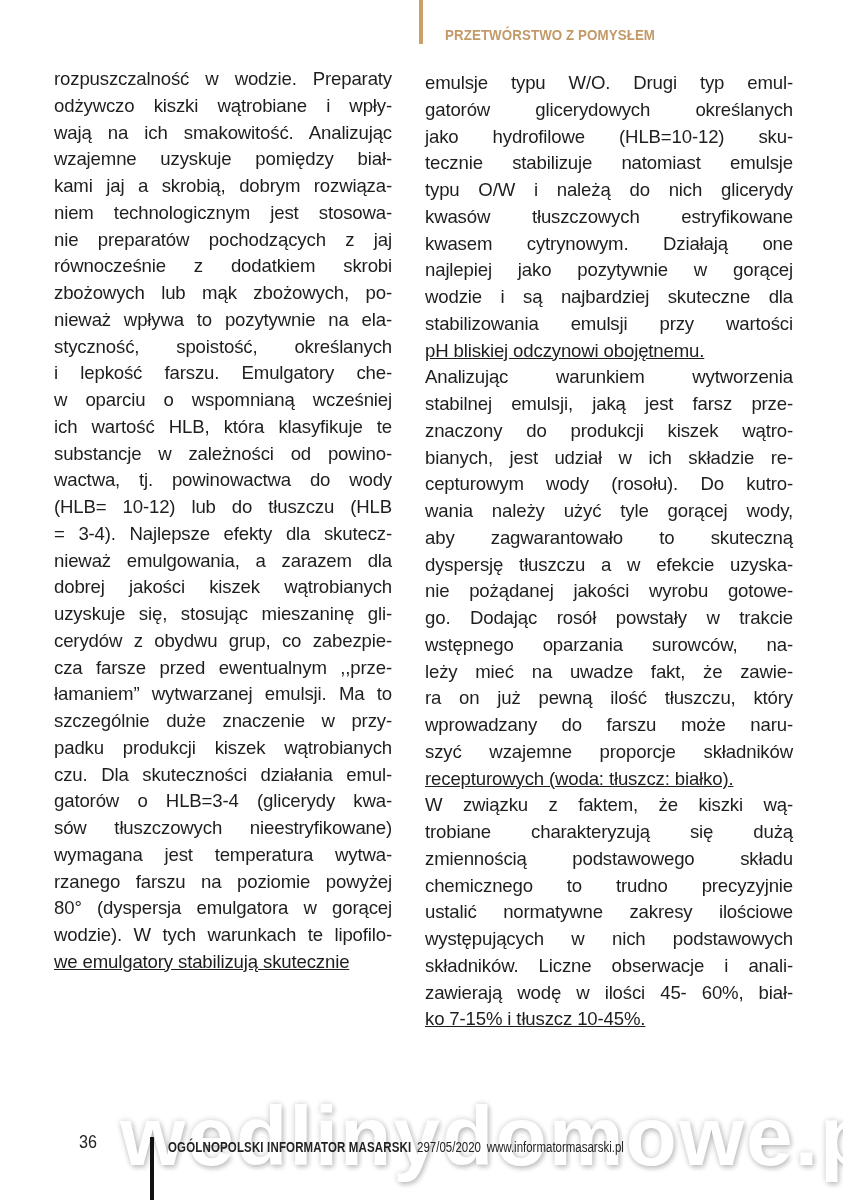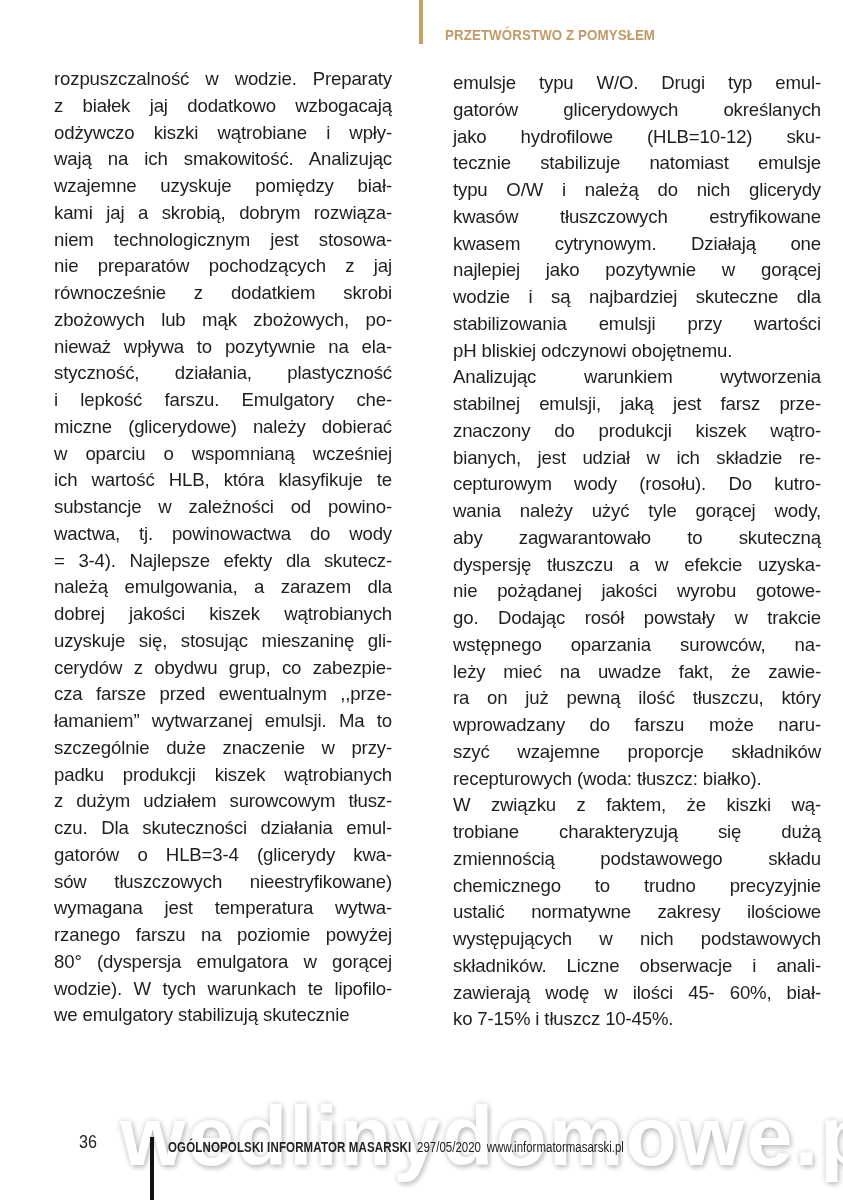--- a/index.html
+++ b/index.html
@@ -6,25 +6,25 @@
   body { width: 843px; height: 1200px; position: relative; overflow: hidden;
          font-family: "Liberation Sans", sans-serif; color: #1e1e1e; }
 
   .header-bar { position: absolute; left: 419px; top: 0; width: 4px; height: 44px; background: #c9a06a; }
   .header-title { position: absolute; left: 445px; top: 26px; font-family: "Liberation Sans", sans-serif;
                   font-weight: bold; font-size: 15.5px; color: #c29a68; letter-spacing: 0.1px;
                   transform: scaleX(0.86); transform-origin: left center; white-space: nowrap; }
 
   .column { position: absolute; top: 66px; }
   .col-left  { left: 54px;  width: 338px; }
-  .col-right { left: 425px; width: 368px; top: 70px; margin-left: 28px; }
+  .col-right { left: 425px; width: 368px; top: 70px; }
 
   .line { display: block; height: 26.75px; line-height: 26.75px; font-size: 18.6px;
           white-space: nowrap; text-align: justify; text-align-last: justify; letter-spacing: -0.15px; }
-  .line.last { text-align-last: left; }
+  .line.last { text-align-last: left; text-decoration: underline; }
 
   .watermark { position: absolute; left: 120px; top: 1088px; font-family: "Liberation Sans", sans-serif;
                font-weight: bold; font-size: 84px; color: #ffffff; letter-spacing: 2px; white-space: nowrap;
                text-shadow: 0 0 6px rgba(0,0,0,0.22), 2px 3px 5px rgba(0,0,0,0.18); opacity: 0.93; }
 
   .footer-page { position: absolute; left: 79px; top: 1131px; font-size: 19px; color: #222;
                  transform: scaleX(0.85); transform-origin: left center; }
   .footer-bar { position: absolute; left: 150px; top: 1137px; width: 4px; height: 63px; background: #111; }
   .footer-text { position: absolute; left: 168px; top: 1139px; white-space: nowrap; font-size: 14px; color: #222;
                  transform: scaleX(0.82); transform-origin: left center; }
@@ -32,47 +32,45 @@
   .footer-text .issue, .footer-text .url { margin-left: 7px; font-weight: normal; }
 </style>
 </head>
 <body>
 
 <div class="header-bar"></div>
 <div class="header-title">PRZETWÓRSTWO Z POMYSŁEM</div>
 
 <div class="column col-left" id="col-left">
     <span class="line">rozpuszczalność w wodzie. Preparaty</span>
-    <span class="line">z białek jaj dodatkowo wzbogacają</span>
     <span class="line">odżywczo kiszki wątrobiane i wpły-</span>
     <span class="line">wają na ich smakowitość. Analizując</span>
     <span class="line">wzajemne uzyskuje pomiędzy biał-</span>
     <span class="line">kami jaj a skrobią, dobrym rozwiąza-</span>
     <span class="line">niem technologicznym jest stosowa-</span>
     <span class="line">nie preparatów pochodzących z jaj</span>
     <span class="line">równocześnie z dodatkiem skrobi</span>
     <span class="line">zbożowych lub mąk zbożowych, po-</span>
     <span class="line">nieważ wpływa to pozytywnie na ela-</span>
-    <span class="line">styczność, działania, plastyczność</span>
+    <span class="line">styczność, spoistość, określanych</span>
     <span class="line">i lepkość farszu. Emulgatory che-</span>
-    <span class="line">miczne (glicerydowe) należy dobierać</span>
     <span class="line">w oparciu o wspomnianą wcześniej</span>
     <span class="line">ich wartość HLB, która klasyfikuje te</span>
     <span class="line">substancje w zależności od powino-</span>
     <span class="line">wactwa, tj. powinowactwa do wody</span>
+    <span class="line">(HLB= 10-12) lub do tłuszczu (HLB</span>
     <span class="line">= 3-4). Najlepsze efekty dla skutecz-</span>
-    <span class="line">należą emulgowania, a zarazem dla</span>
+    <span class="line">nieważ emulgowania, a zarazem dla</span>
     <span class="line">dobrej jakości kiszek wątrobianych</span>
     <span class="line">uzyskuje się, stosując mieszaninę gli-</span>
     <span class="line">cerydów z obydwu grup, co zabezpie-</span>
     <span class="line">cza farsze przed ewentualnym ,,prze-</span>
     <span class="line">łamaniem” wytwarzanej emulsji. Ma to</span>
     <span class="line">szczególnie duże znaczenie w przy-</span>
     <span class="line">padku produkcji kiszek wątrobianych</span>
-    <span class="line">z dużym udziałem surowcowym tłusz-</span>
     <span class="line">czu. Dla skuteczności działania emul-</span>
     <span class="line">gatorów o HLB=3-4 (glicerydy kwa-</span>
     <span class="line">sów tłuszczowych nieestryfikowane)</span>
     <span class="line">wymagana jest temperatura wytwa-</span>
     <span class="line">rzanego farszu na poziomie powyżej</span>
     <span class="line">80° (dyspersja emulgatora w gorącej</span>
     <span class="line">wodzie). W tych warunkach te lipofilo-</span>
     <span class="line last">we emulgatory stabilizują skutecznie</span>
   </div>
 <div class="column col-right" id="col-right">

